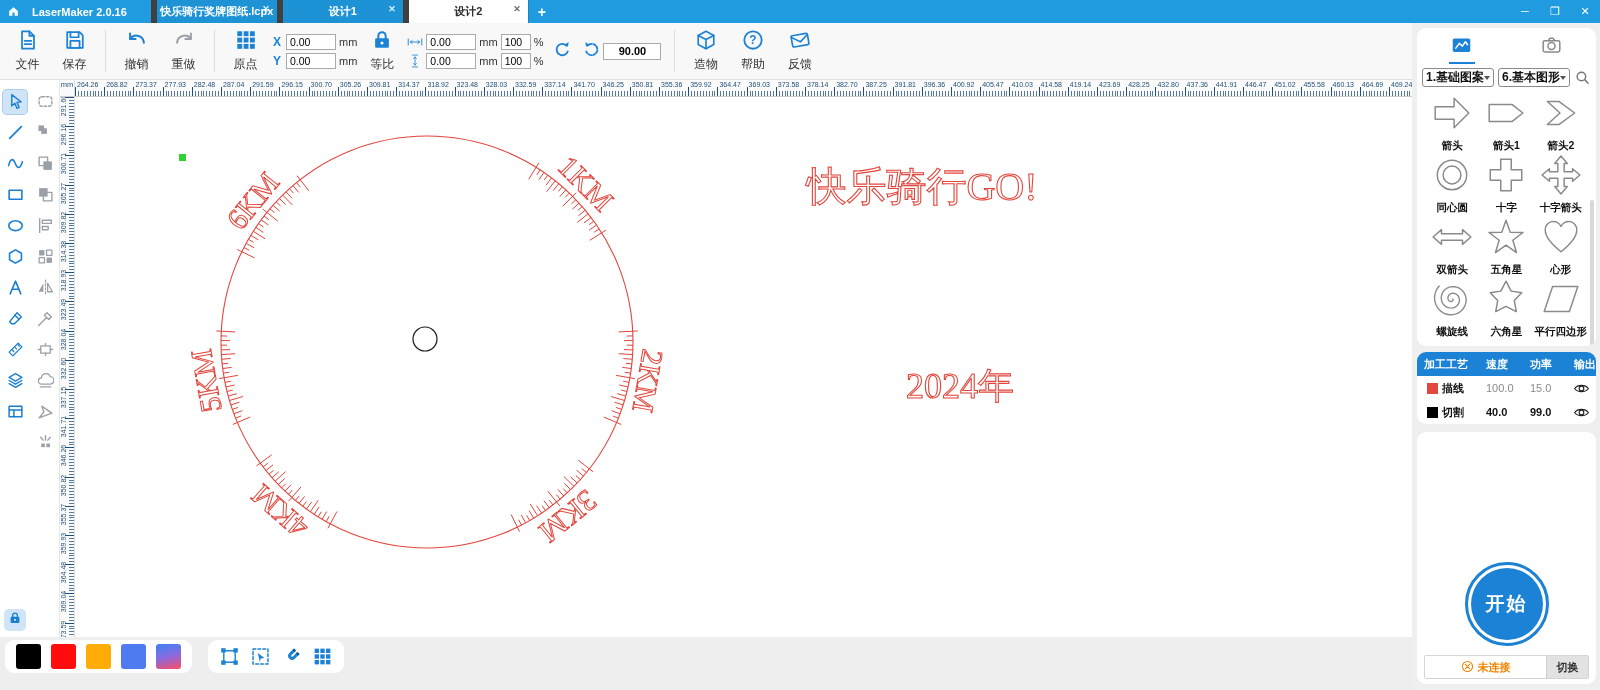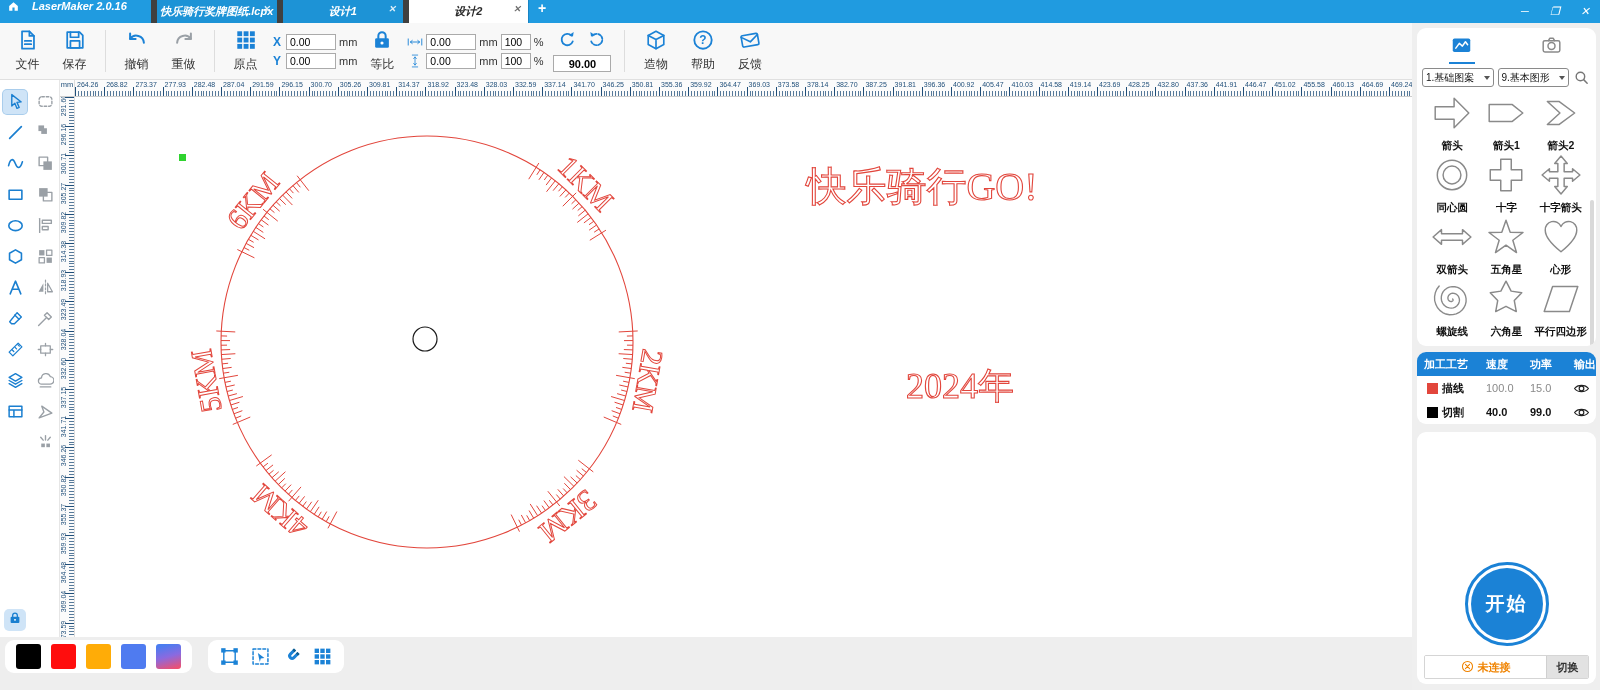--- a/index.html
+++ b/index.html
@@ -1,20 +1,20 @@
 <!DOCTYPE html>
 <html><head>
 <meta charset="utf-8">
 <style>
   *{margin:0;padding:0;box-sizing:border-box;}
   html,body{width:1600px;height:690px;overflow:hidden;font-family:"Liberation Sans",sans-serif;background:#eee;}
   .app{width:1600px;height:690px;display:flex;flex-direction:column;}
 
   
-  .titlebar{height:23px;background:#209be0;display:flex;color:#fff;font-size:11px;flex:0 0 23px;font-style:italic;}
+  .titlebar{height:23px;background:#209be0;display:flex;align-items:center;color:#fff;font-size:11px;flex:0 0 23px;}
   .home{width:26px;display:flex;justify-content:center;}
   .home svg{width:13px;height:13px;}
   .apptitle{margin:0 24px 0 6px;font-weight:bold;white-space:nowrap;}
   .tabs{display:flex;height:23px;}
   .tab{width:126px;height:23px;display:flex;align-items:center;justify-content:center;position:relative;background:#1d93d6;border-left:6px solid #404040;font-weight:bold;cursor:default;}
   .tab:last-of-type{border-right:1px solid #1884c4;}
   .tab.active{background:#fff;color:#2b2b2b;}
   .tab .close{position:absolute;right:7px;top:4px;font-size:9px;opacity:.85;}
   .tab.active .close{color:#555;}
   .newtab{width:26px;text-align:center;font-size:14px;font-weight:bold;}
@@ -32,21 +32,21 @@
   .tbtn .lbl{font-size:12px;color:#333;}
   .tbtn.gray{color:#9aa0a6;}
   .tsep{width:1px;height:42px;background:#ddd;margin:0 7px;}
   .xygroup{display:flex;flex-direction:column;gap:3px;margin:0 4px;}
   .xyrow{display:flex;align-items:center;gap:3px;font-size:11px;color:#333;}
   .xyrow .axis{color:#1b82d6;font-weight:bold;font-size:12px;width:10px;}
   .xyrow input{width:50px;height:16px;border:1px solid #aaa;font-size:10.5px;padding-left:3px;font-family:"Liberation Sans",sans-serif;background:#fff;}
   .xyrow input.pct{width:30px;}
   .xyrow .dimicon{width:16px;height:14px;color:#1b82d6;}
   .xyrow .dimicon svg{width:16px;height:14px;}
-  .rotgroup{display:flex;flex-direction:column;align-items:center;gap:2px;margin:0 6px;}
+  .rotgroup{display:flex;flex-direction:row;align-items:center;gap:2px;margin:0 6px;}
   .rotrow{display:flex;gap:10px;}
   .rotrow svg{width:19px;height:19px;}
   .rotgroup input{width:58px;height:17px;border:1px solid #aaa;font-size:11px;font-weight:bold;text-align:center;font-family:"Liberation Sans",sans-serif;background:#fff;}
 
   
   .workarea{height:557px;display:flex;position:relative;}
   .toolpalette{width:60px;background:#fff;border-right:1px solid #e6e6e6;position:relative;padding-top:6px;}
   #tool-grid{display:grid;grid-template-columns:30px 30px;grid-auto-rows:31px;justify-items:center;align-items:center;}
   .tcell{width:24px;height:24px;display:flex;align-items:center;justify-content:center;border-radius:4px;}
   .tcell svg{width:17px;height:17px;}
@@ -80,21 +80,21 @@
   .rightpanel{width:188px;background:#efefef;display:flex;flex-direction:column;padding:5px 4px 6px 5px;}
   .card{background:#fff;border-radius:9px;}
   .card1{height:318px;display:flex;flex-direction:column;overflow:hidden;position:relative;}
   .ptabs{display:flex;padding-top:7px;}
   .ptab{flex:1;display:flex;flex-direction:column;align-items:center;color:#8a8a8a;}
   .ptab svg{width:21px;height:21px;}
   .ptab.active{color:#1b82d6;}
   .ptab .under{width:26px;height:2px;background:transparent;margin-top:2px;}
   .ptab.active .under{background:#1b82d6;}
   .pdrops{display:flex;align-items:center;gap:4px;padding:4px 5px 5px 5px;}
-  .dropd{flex:1;border:1px solid #8a8a8a;border-radius:3px;height:19px;display:flex;align-items:center;font-size:10px;font-weight:normal;color:#111;padding:0 3px;white-space:nowrap;}
+  .dropd{flex:1;border:1px solid #8a8a8a;border-radius:3px;height:19px;display:flex;align-items:center;font-size:12px;font-weight:bold;color:#111;padding:0 3px;white-space:nowrap;}
   .dropd .caret{margin-left:auto;width:0;height:0;border-left:3.5px solid transparent;border-right:3.5px solid transparent;border-top:4.5px solid #555;}
   .searchbtn{width:18px;height:18px;color:#777;flex:0 0 18px;}
   .searchbtn svg{width:17px;height:17px;}
   .shapegrid{display:grid;grid-template-columns:repeat(3,1fr);padding:0 8px;row-gap:1px;overflow:hidden;flex:1;}
   .scell{display:flex;flex-direction:column;align-items:center;color:#8a8a8a;}
   .scell svg{width:42px;height:42px;}
   .scell .slabel{font-size:10.5px;font-weight:bold;color:#111;margin-top:1px;white-space:nowrap;}
   .pscroll{position:absolute;right:2px;top:172px;width:4px;height:146px;background:#d9d9d9;border-radius:2px;}
 
   .card2{margin-top:6px;overflow:hidden;font-size:11px;}
@@ -887,21 +887,21 @@
                 </svg></span>
               <span class="under"></span>
             </div>
           </div>
         <div class="pdrops">
           <div class="dropd">
             <span>1.基础图案</span>
             <span class="caret"></span>
           </div>
           <div class="dropd">
-            <span>9.基本图形</span>
+            <span>6.基本图形</span>
             <span class="caret"></span>
           </div>
           <span class="searchbtn"><svg viewBox="0 0 24 24">
                 <g fill="none" stroke="currentColor" stroke-width="2" stroke-linecap="round" stroke-linejoin="round">
                   <circle cx="10.5" cy="10.5" r="6"></circle>
                   <path d="M15 15l5 5"></path>
                 </g>
               </svg></span>
         </div>
         <div class="shapegrid" id="shapegrid">

